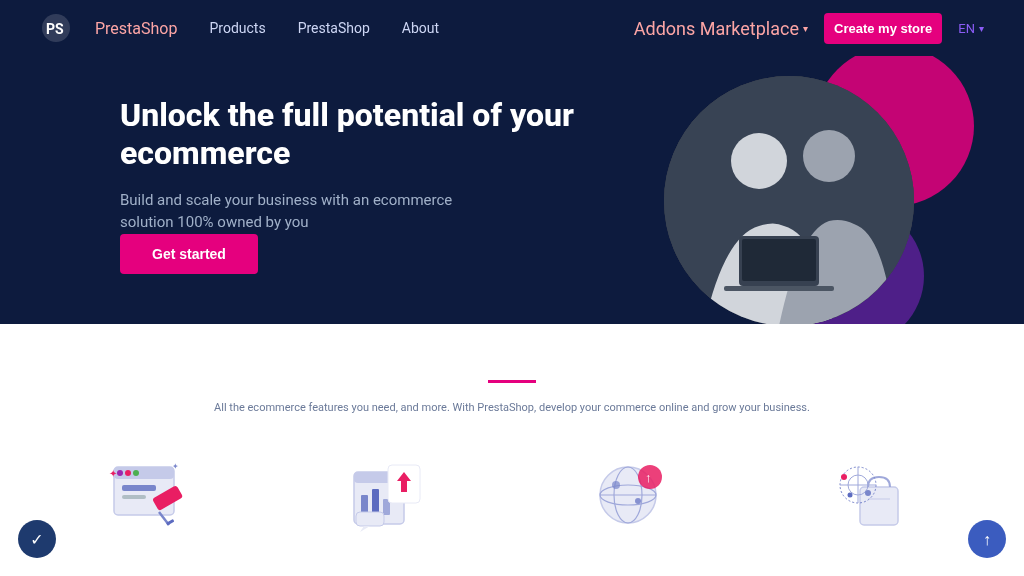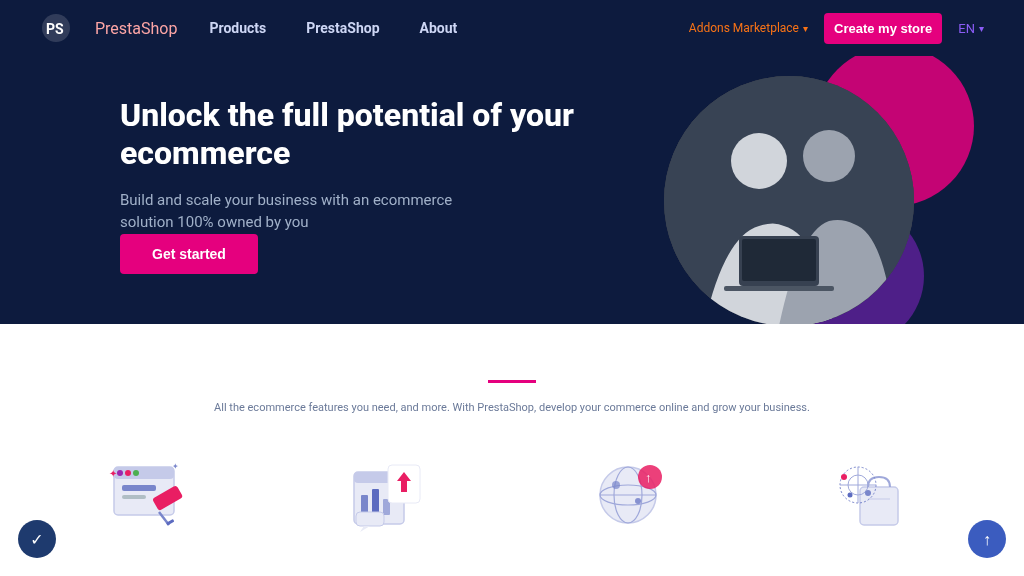--- a/index.html
+++ b/index.html
@@ -25,38 +25,37 @@
       width: 32px;
       height: 32px;
     }
     .logo-text {
       color: #fca5a5;
       font-size: 16px;
       font-weight: 400;
     }
     .nav-links {
       display: flex;
-      gap: 40px;
+      gap: 32px;
       flex: 1;
-      font-weight: bold;
     }
     .nav-link {
       color: #cdd6f4;
       font-size: 14px;
       cursor: pointer;
       text-decoration: none;
     }
     .header-right {
       display: flex;
       align-items: center;
       gap: 16px;
     }
     .addons-link {
-      color: #f97316;
-      font-size: 12px;
+      color: #fca5a5;
+      font-size: 18px;
       cursor: pointer;
       display: flex;
       align-items: center;
       gap: 4px;
     }
     .addons-link::after {
       content: '▾';
       font-size: 10px;
     }
     .create-store-btn {

